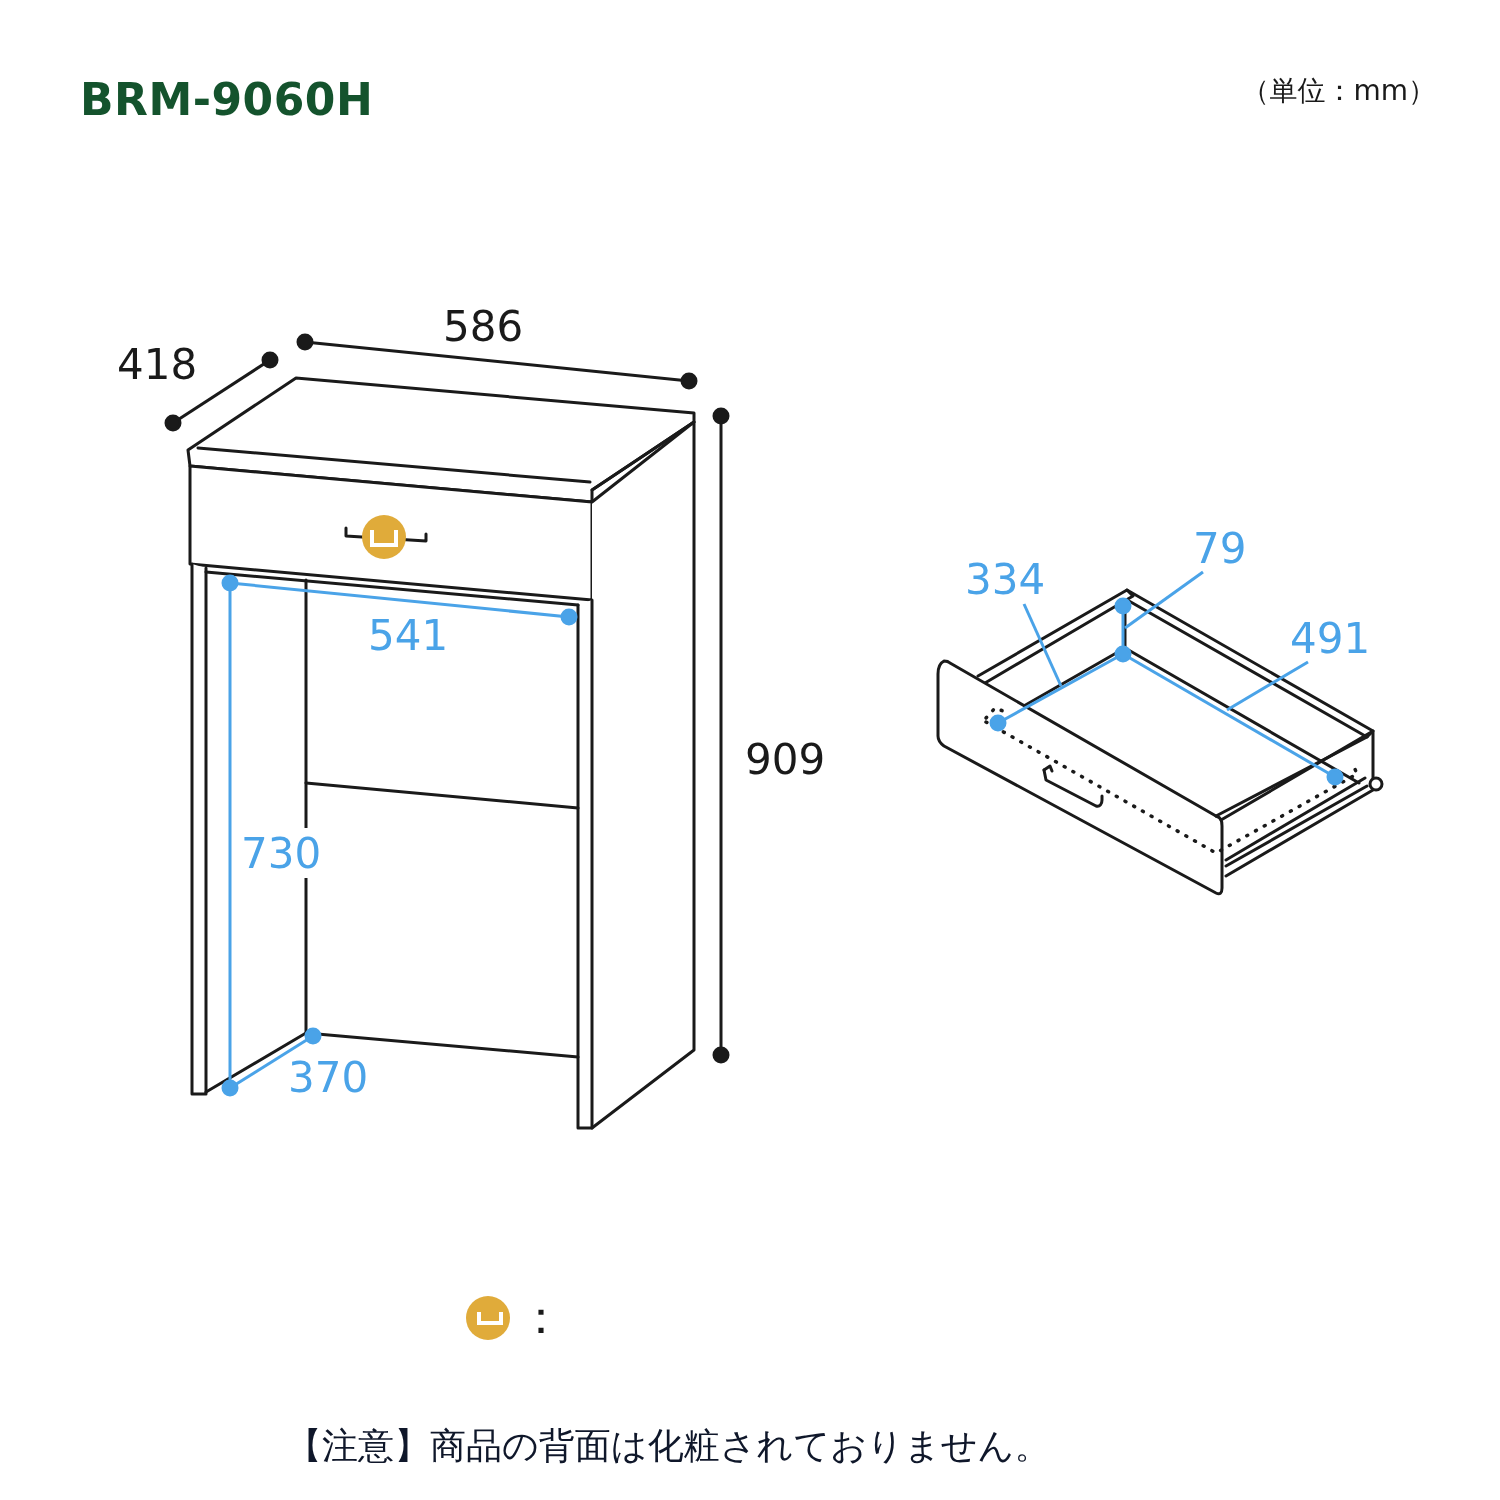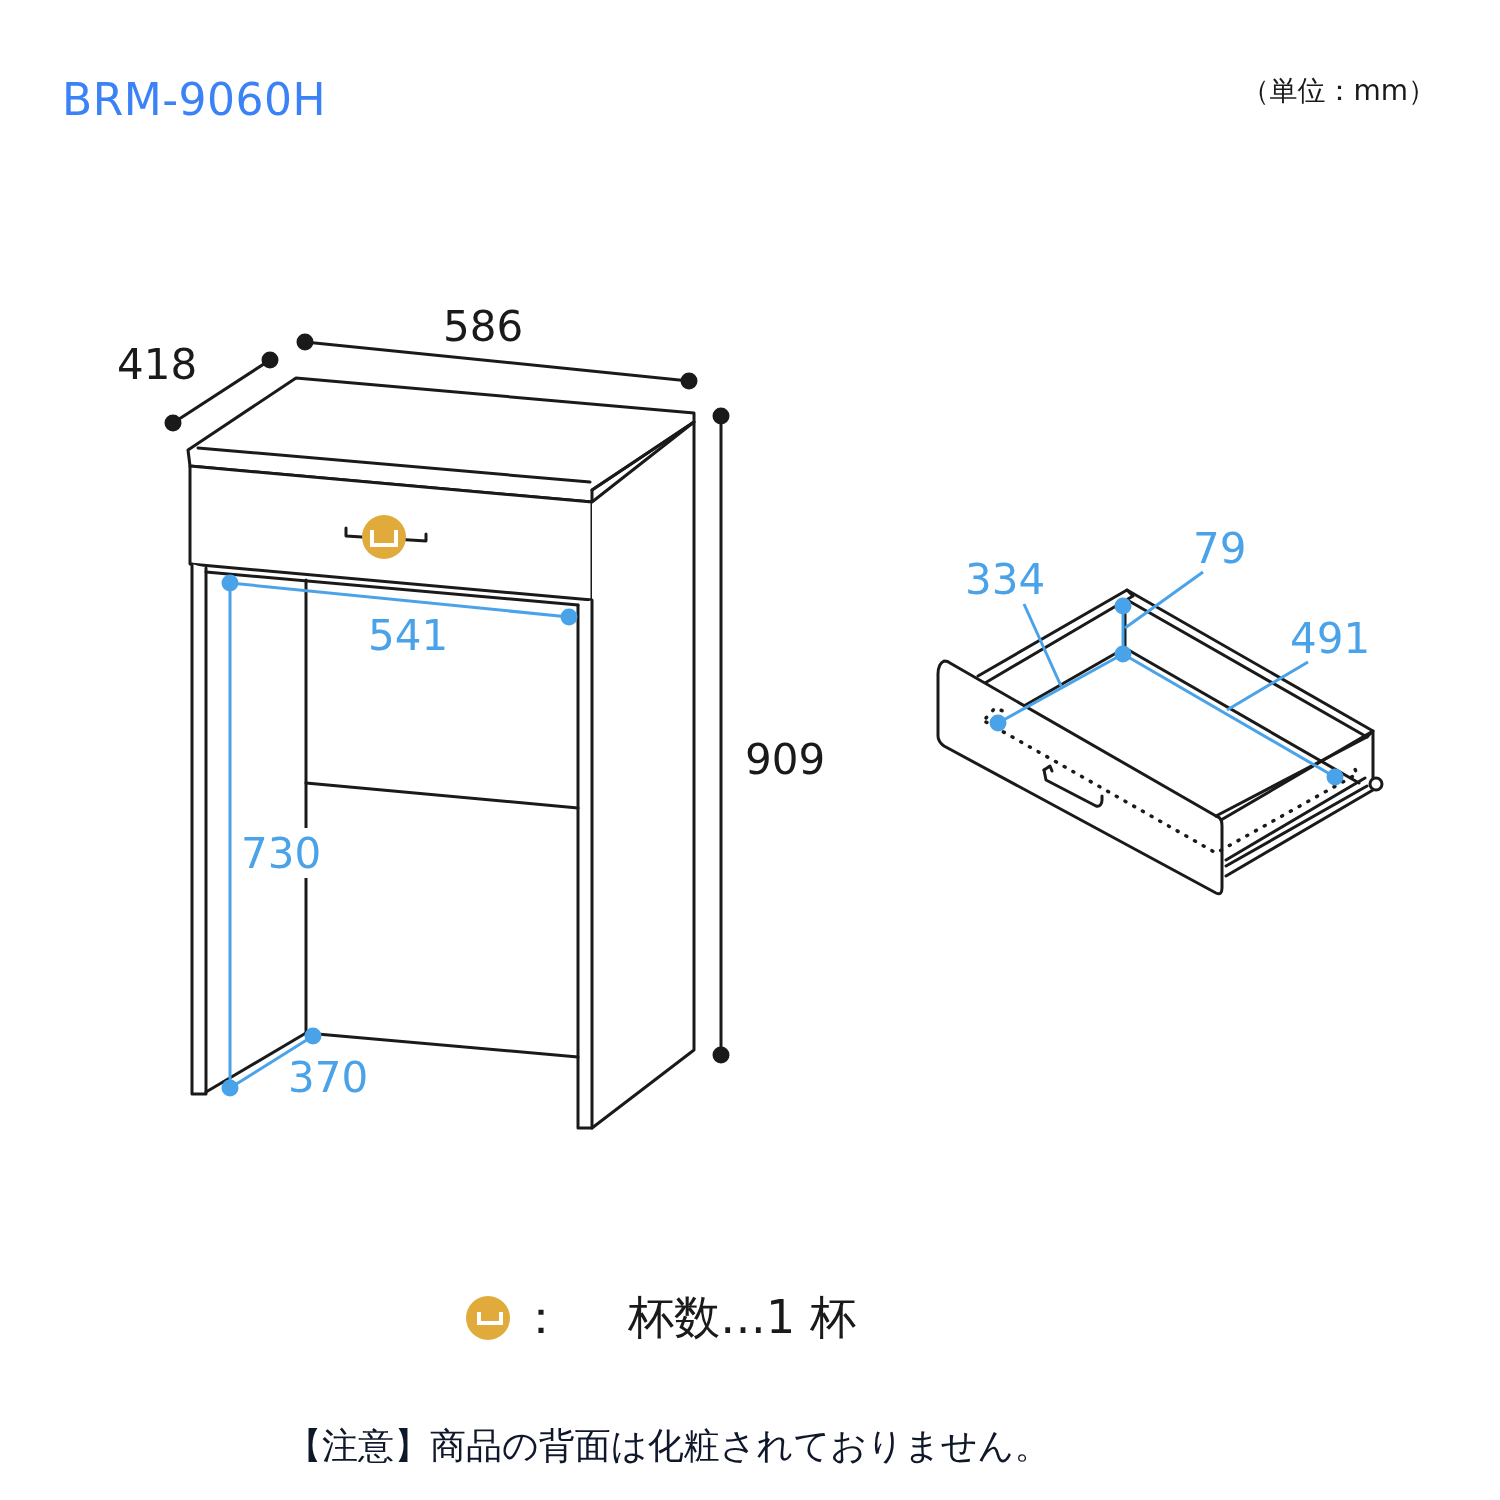--- a/index.html
+++ b/index.html
@@ -10,26 +10,26 @@
     body {
       width: 1500px;
       height: 1500px;
       position: relative;
       overflow: hidden;
       font-family: "DejaVu Sans", "Liberation Sans", sans-serif;
       color: #1a1a1a;
     }
     .model {
       position: absolute;
-      left: 62px;
+      left: 80px;
       top: 74px;
       font-size: 44px;
-      font-weight: 400;
+      font-weight: 700;
       letter-spacing: 0.5px;
-      color: #3b82f6;
+      color: #14532d;
     }
     .unit {
       position: absolute;
       right: 64px;
       top: 72px;
       font-size: 28px;
       color: #1a1a1a;
     }
     svg.diagram {
       position: absolute;
@@ -199,16 +199,15 @@
   </g>
   <text class="dim-blue" x="965" y="594">334</text>
   <text class="dim-blue" x="1193" y="563">79</text>
   <text class="dim-blue" x="1290" y="653">491</text>
 </svg>
 
 <div class="legend">
   <span class="legend-icon"></span>
   <span class="sep">：</span>
   <span class="gap"></span>
-  <span>杯数…1 杯</span>
 </div>
 
 <div class="note">【注意】商品の背面は化粧されておりません。</div>
 
 </body></html>

